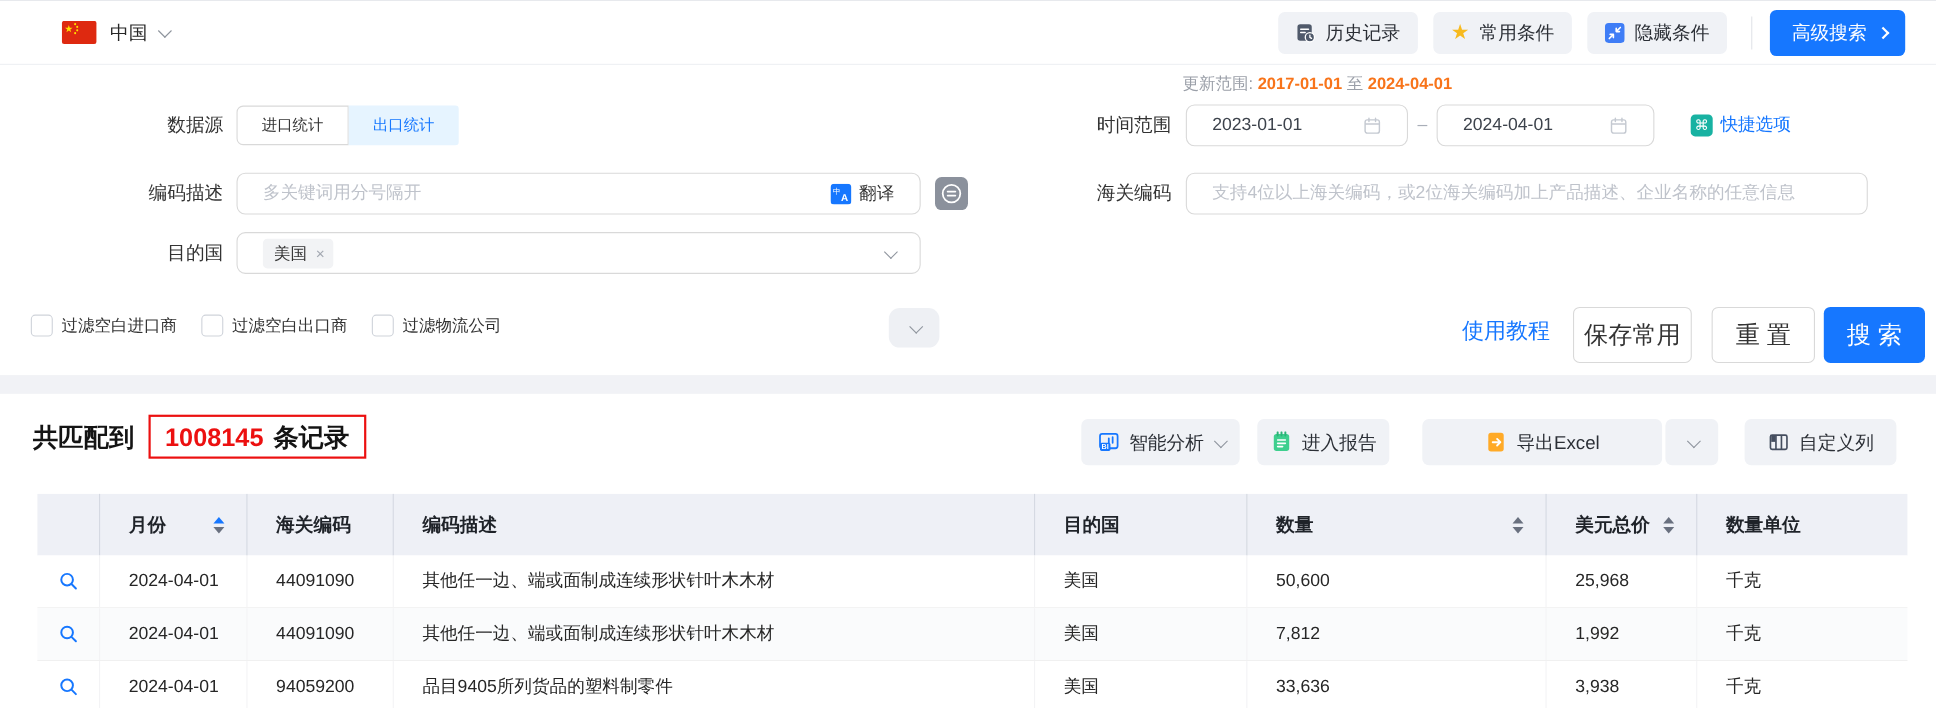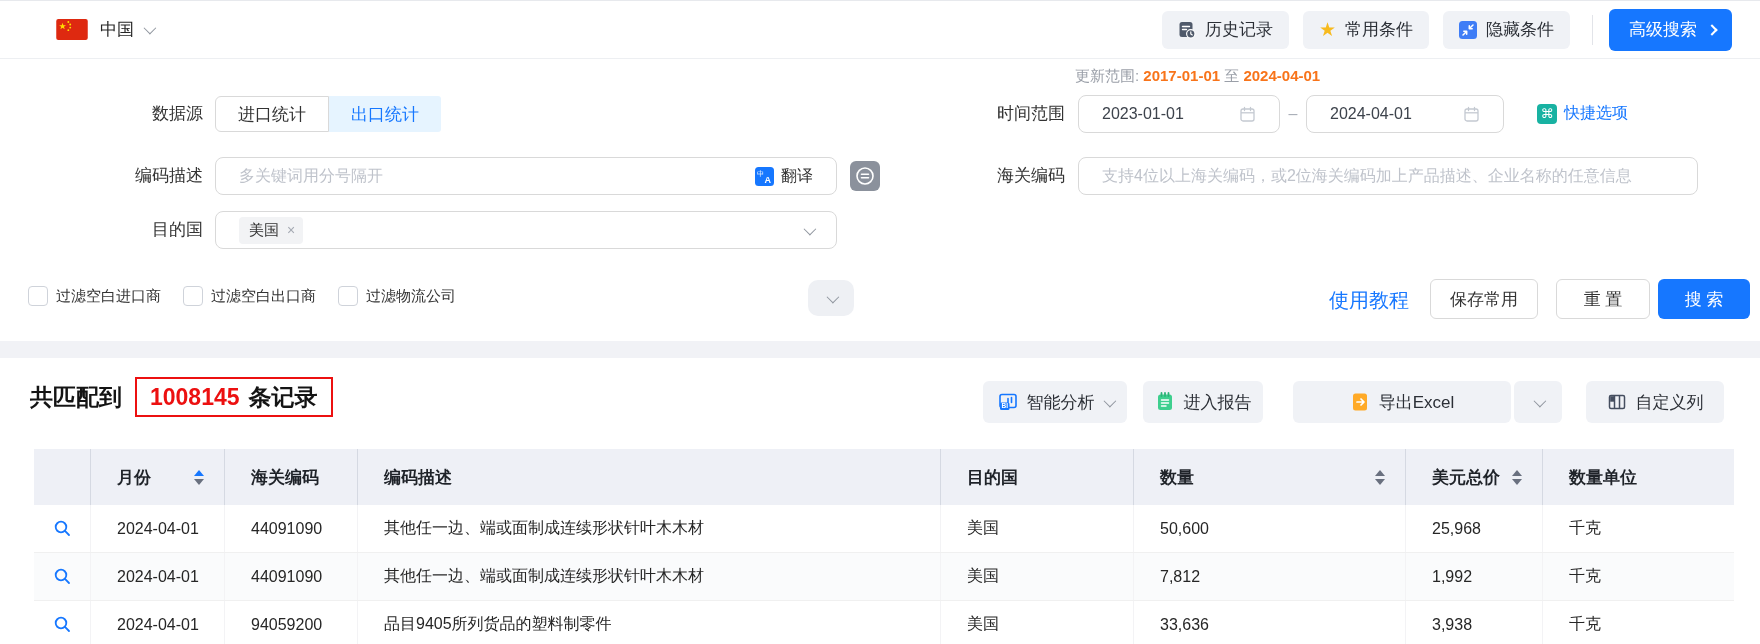--- a/index.html
+++ b/index.html
@@ -29,21 +29,21 @@
 
   
   .filters { position:absolute; top:58px; left:0; width:100%; height:282px; background:#fff; }
   .update-range { position:absolute; left:1075px; top:8px; font-size:15px; color:#9a9fa8; }
   .update-range b { color:var(--c-orange,#f8741a); font-weight:700; }
   .flabel { position:absolute; width:113px; text-align:right; font-size:17px; color:#333; line-height:38px; }
   .flabel.r { left:955px; width:110px; }
   .flabel.l { left:90px; }
 
   .tabs { position:absolute; left:215px; top:37px; height:36px; display:flex; cursor:pointer; }
-  .tab { height:36px; padding:0 22px; display:flex; align-items:center; font-size:17px; }
+  .tab { height:36px; padding:0 22px; display:flex; align-items:center; font-size:14px; }
   .tab-inactive { background:#fff; border:1px solid #d9d9d9; border-radius:6px 0 0 6px; color:#333; }
   .tab-active { background:var(--c-tabbg,#e6f4ff); color:var(--c-accent,#1677ff); border-radius:0 3px 3px 0; }
 
   .box { position:absolute; height:38px; border:1px solid #d9d9d9; border-radius:8px; background:#fff;
          display:flex; align-items:center; padding:0 23px; }
   .box input { border:none; outline:none; flex:1; font-size:16px; color:#3d434c; background:transparent;
                font-family:inherit; min-width:0; }
   .box input::placeholder { color:#bfc3cb; }
   .d1 { left:1078px; top:36px; width:202px; }
   .d2 { left:1306px; top:36px; width:198px; }
@@ -65,22 +65,22 @@
   .select-chev { margin-left:auto; }
 
   .cbrow { position:absolute; left:28px; top:227px; display:flex; align-items:center; gap:22px; }
   .cbgroup { display:flex; align-items:center; gap:8px; cursor:pointer; }
   .cb { width:20px; height:20px; border:1px solid #cfd3da; border-radius:4px; background:#fff; }
   .cbgroup span { font-size:15px; color:#333; }
 
   .expand-pill { position:absolute; left:808px; top:221px; width:46px; height:36px; border-radius:10px;
                  background:#eef0f4; display:flex; align-items:center; justify-content:center; cursor:pointer; }
   .tutorial { position:absolute; left:1329px; top:228px; font-size:20px; color:var(--c-accent,#1677ff); cursor:pointer; }
-  .obtn { position:absolute; top:220px; height:40px; border:1px solid #d9d9d9; border-radius:6px;
-          background:#fff; font-size:17px; color:#333; display:flex; align-items:center; justify-content:center;
+  .obtn { position:absolute; top:220px; height:51px; border:1px solid #d9d9d9; border-radius:6px;
+          background:#fff; font-size:22px; color:#333; display:flex; align-items:center; justify-content:center;
           cursor:pointer; }
   .btn-save { left:1430px; width:108px; }
   .btn-reset { left:1556px; width:94px; }
   .btn-search { left:1658px; width:92px; background:var(--c-accent,#1677ff); border:none; color:#fff; }
 
   .sep { position:absolute; top:340px; left:0; width:100%; height:17px; background:#f1f2f6; }
 
   
   .results-title { position:absolute; left:30px; top:374px; height:44px; display:flex; align-items:center;
                    font-size:23px; font-weight:700; color:#141414; }

